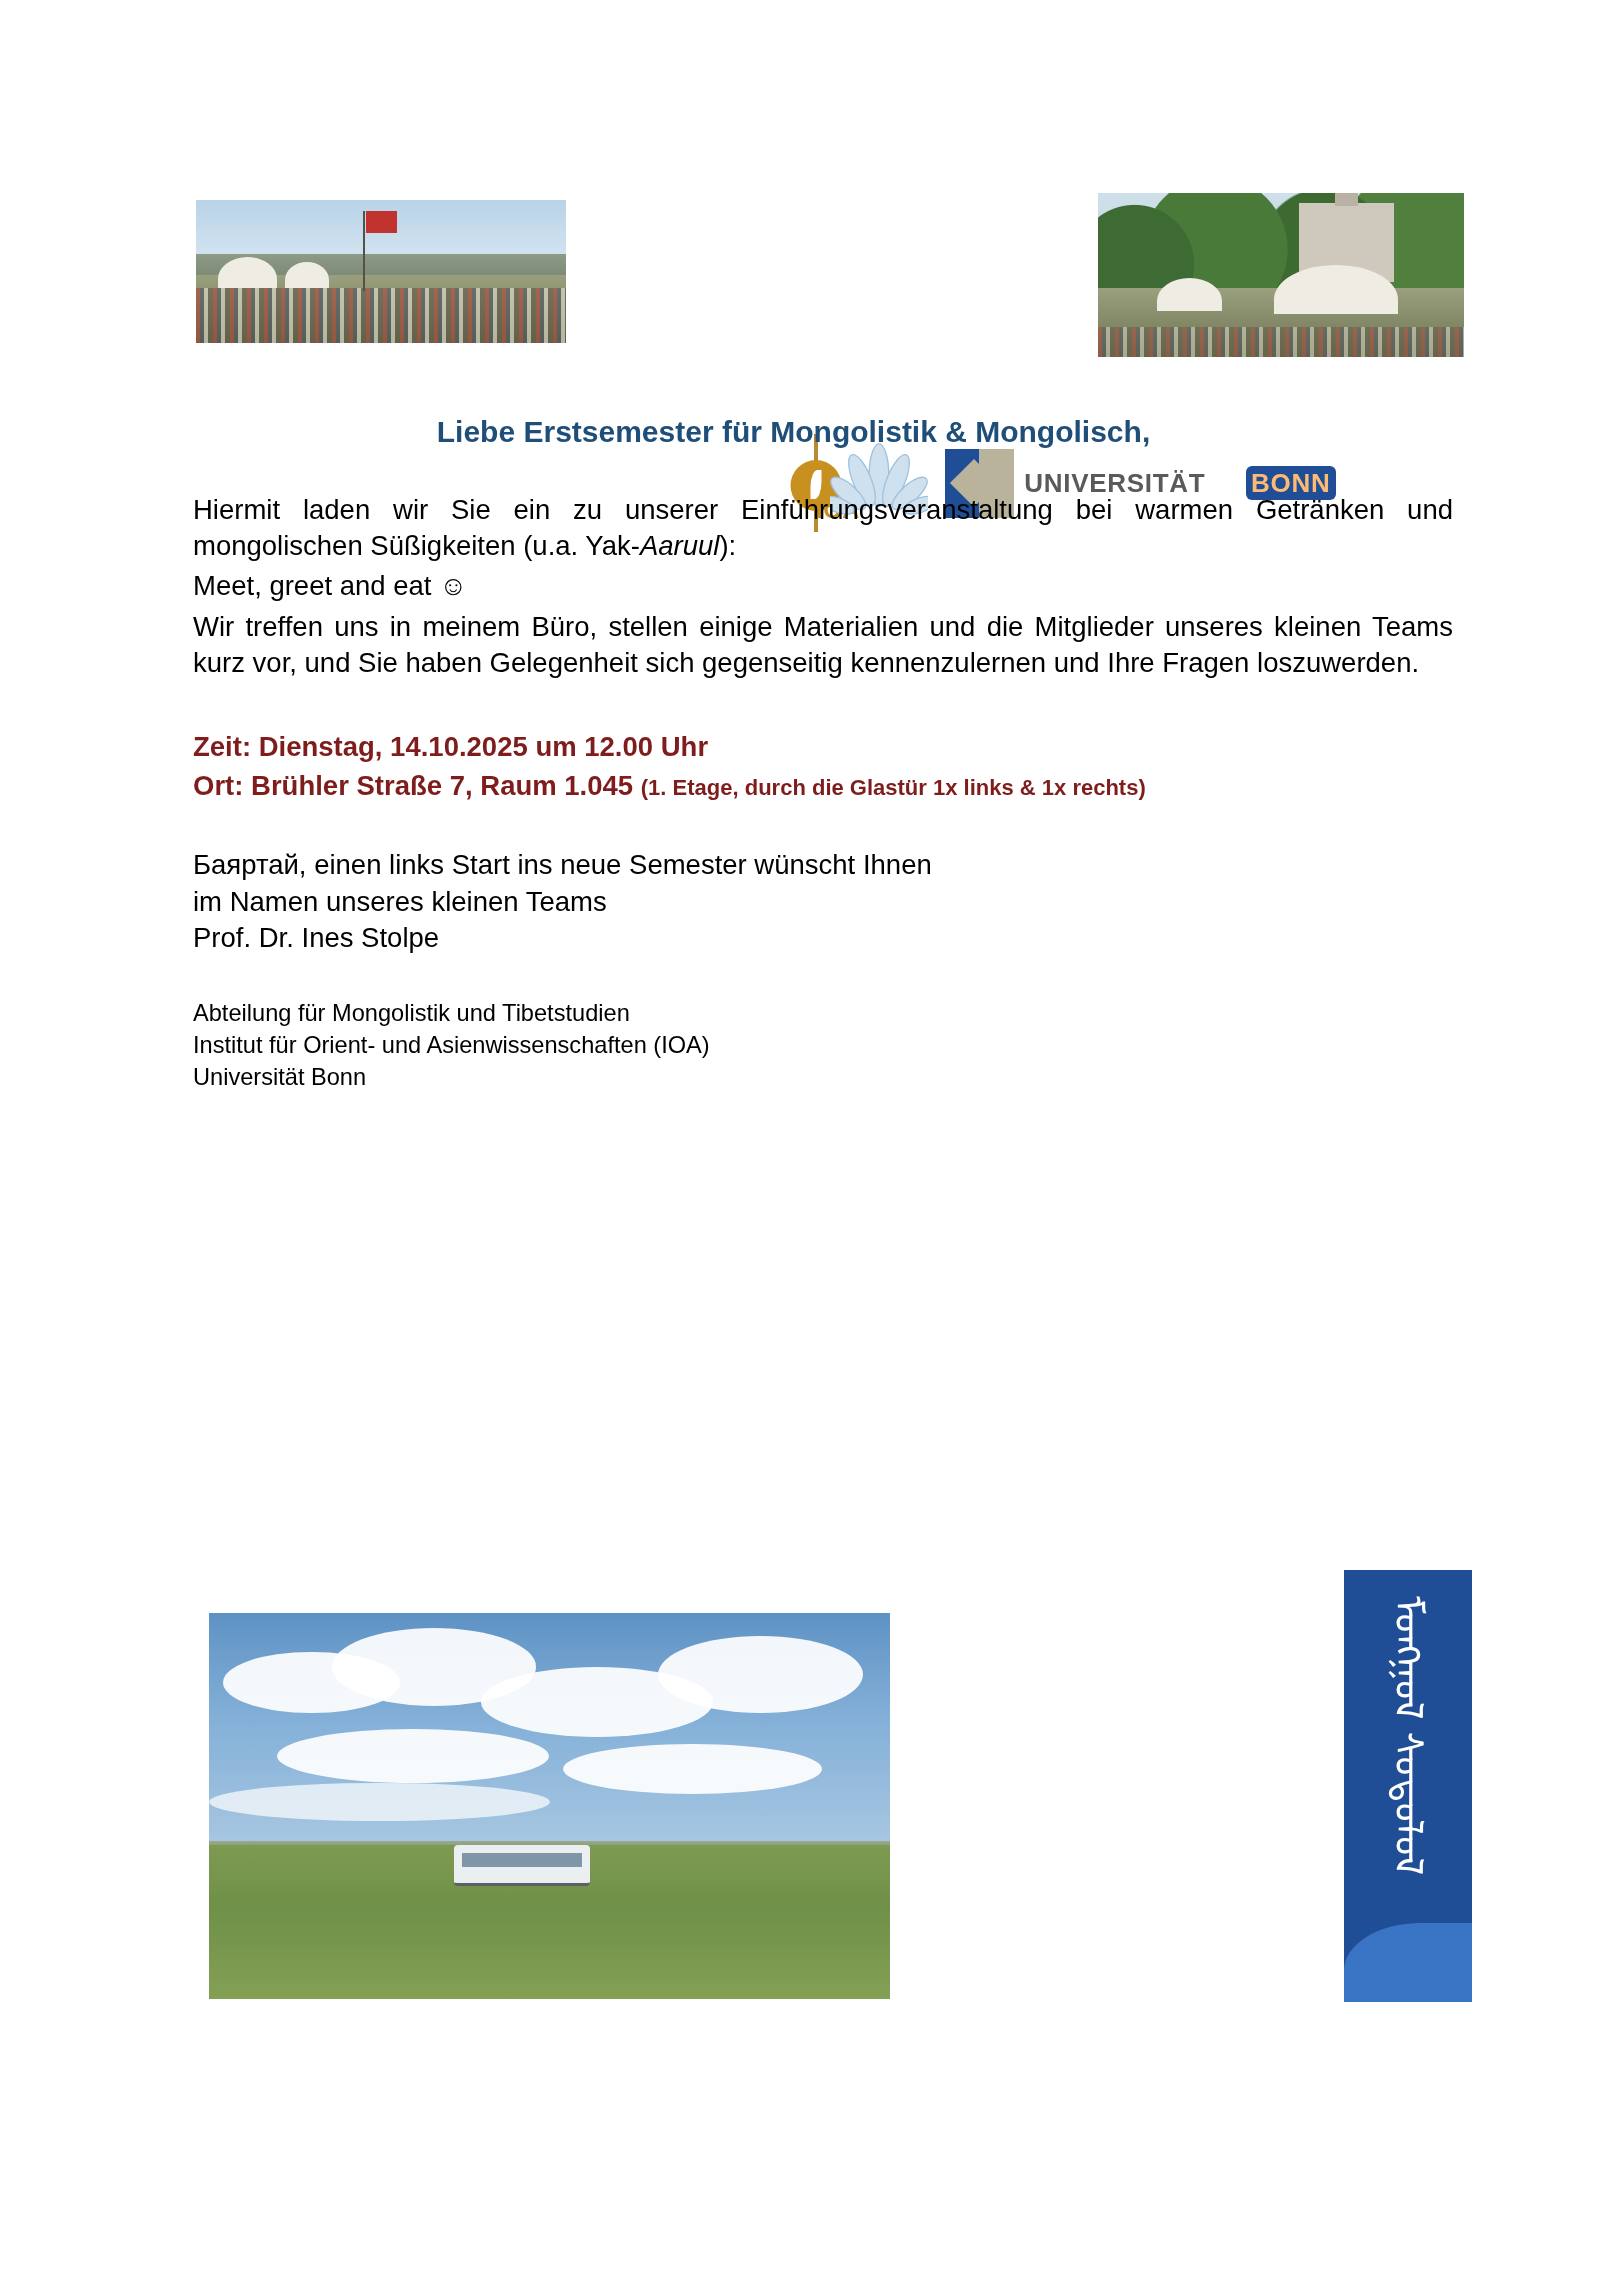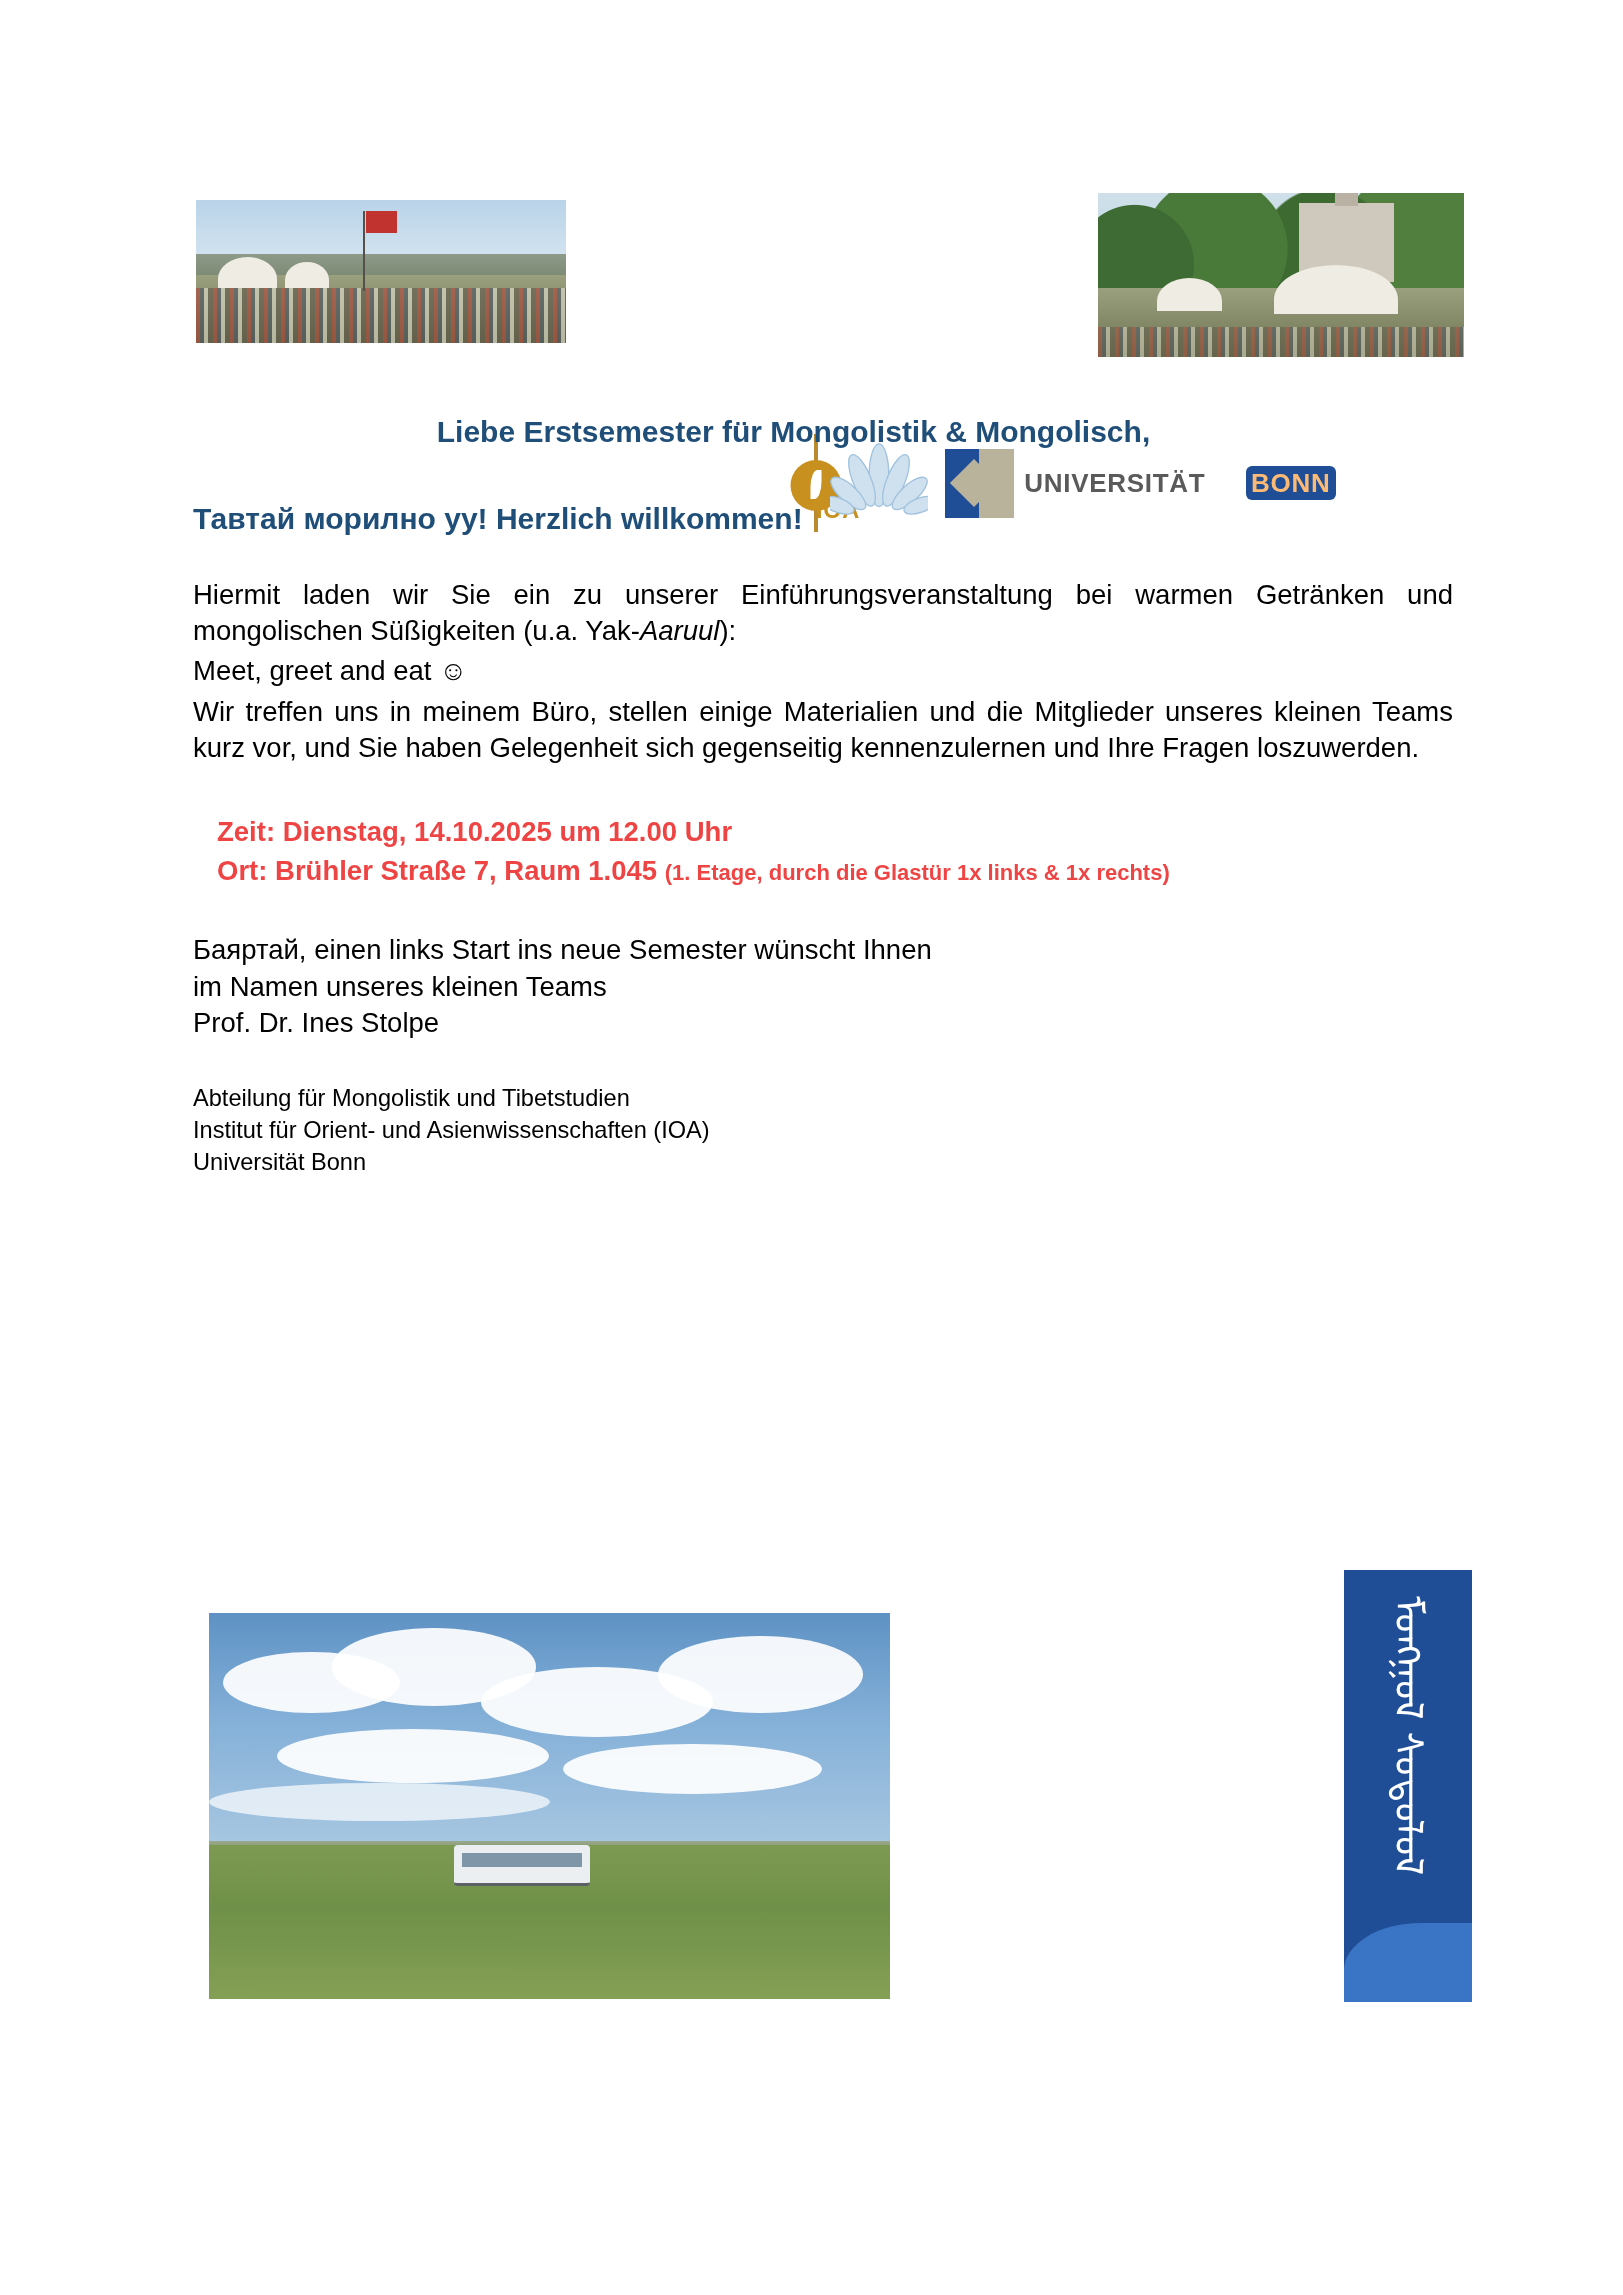--- a/index.html
+++ b/index.html
@@ -202,26 +202,25 @@
     font-size: 27.5px;
     line-height: 1.32;
     margin-top: 41px;
     text-align: justify;
     text-justify: inter-word;
   }
   .para.nojust { text-align: left; }
   .para .italic { font-style: italic; }
 
   .when-where {
-    color: #ef4444;
+    color: #7f1d1d;
     font-weight: bold;
     font-size: 27.5px;
     line-height: 1.40;
     margin-top: 47px;
-    margin-left: 24px;
   }
   .when-where .small {
     font-size: 22px;
   }
   .closing {
     font-size: 27.5px;
     line-height: 1.32;
     margin-top: 46px;
   }
   .signature {
@@ -358,21 +357,20 @@
       <div class="ph-crowd" style="height:18%; opacity:.8;"></div>
     </div>
   </div>
 
   <div class="content">
 
     <div class="title">
       <div>Liebe Erstsemester für Mongolistik &amp; Mongolisch,</div>
     </div>
 
-    <div class="greeting">Тавтай морилно уу! Herzlich willkommen!</div>
 
     <div class="para"><span>Hiermit laden wir Sie ein zu unserer Einführungsveranstaltung bei warmen Getränken und mongolischen Süßigkeiten (u.a. Yak-</span><span class="italic">Aaruul</span><span>):</span></div>
 
     <div class="para nojust" style="margin-top:3.9px;">Meet, greet and eat ☺</div>
 
     <div class="para" style="margin-top:3.9px;">Wir treffen uns in meinem Büro, stellen einige Materialien und die Mitglieder unseres kleinen Teams kurz vor, und Sie haben Gelegenheit sich gegenseitig kennenzulernen und Ihre Fragen loszuwerden.</div>
 
     <div class="when-where">
       <div>Zeit: Dienstag, 14.10.2025 um 12.00 Uhr</div>
       <div><span>Ort: Brühler Straße 7, Raum 1.045 </span><span class="small">(1. Etage, durch die Glastür 1x links &amp; 1x rechts)</span></div>

